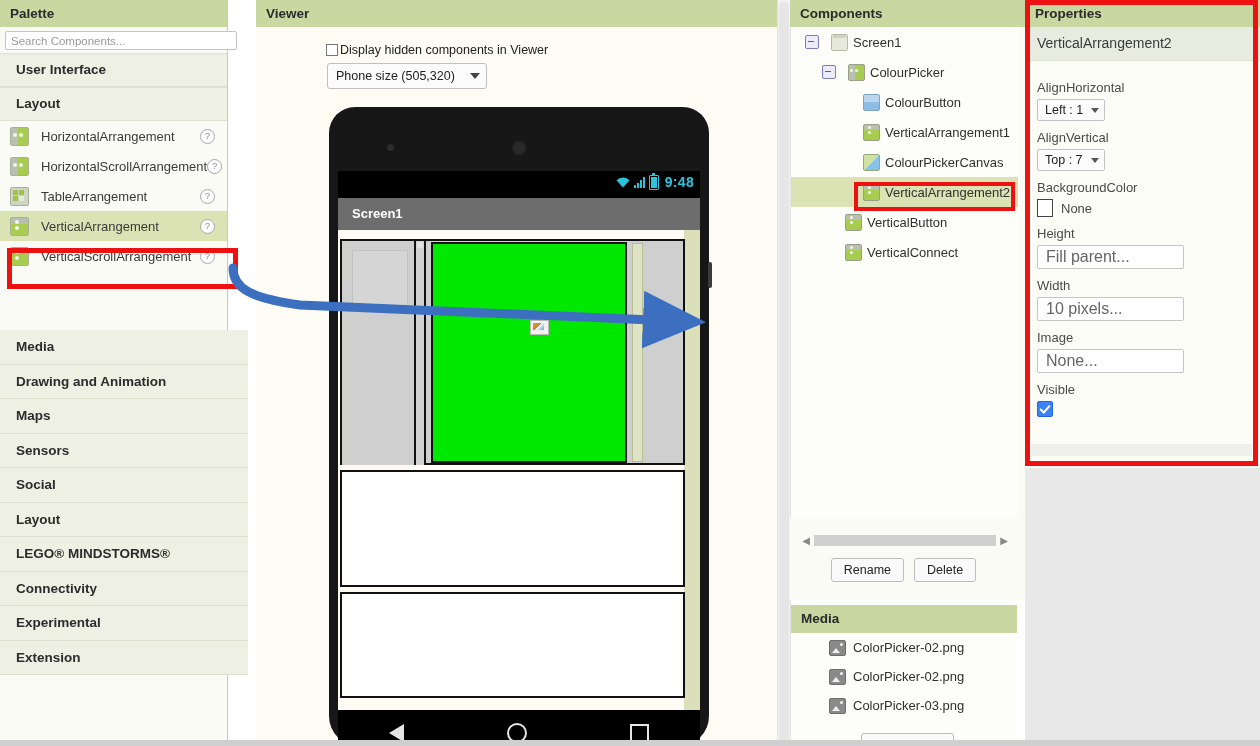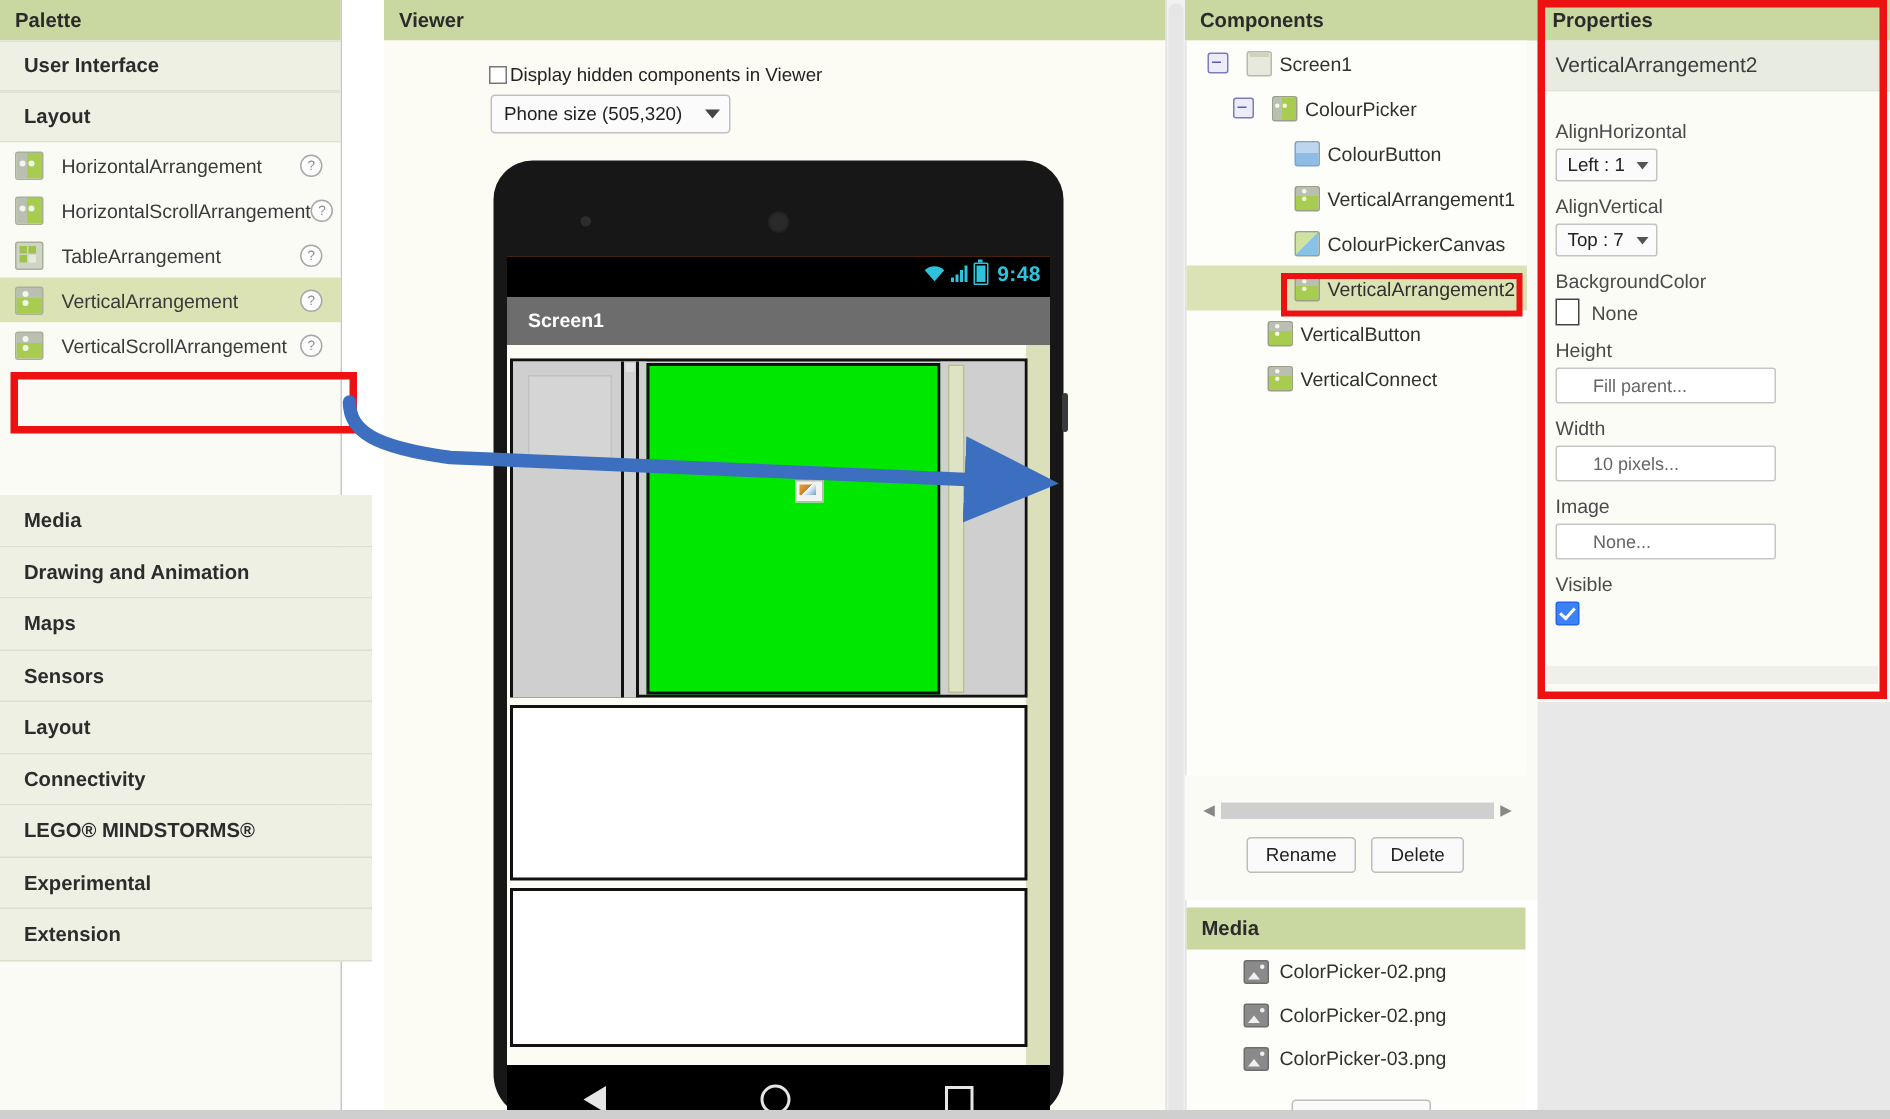--- a/index.html
+++ b/index.html
@@ -208,34 +208,37 @@
   .plabel{font-size:13px;color:#4a4a4a;margin:9px 0 4px 0;}
   .pselect{display:inline-flex;align-items:center;justify-content:space-between;
      min-width:62px;height:22px;background:#fbfbfb;border:1px solid #c3c3c3;border-radius:2px;
      font-size:12.5px;color:#222;padding:0 5px 0 7px;box-sizing:border-box;gap:8px;}
   .pcaret{width:0;height:0;border-left:4px solid transparent;border-right:4px solid transparent;
      border-top:5px solid #555;}
   .pcolor-row{display:flex;align-items:center;gap:8px;margin-top:3px;}
   .pswatch{width:14px;height:16px;background:#fff;border:1px solid #444;}
   .pcolor-txt{font-size:13px;color:#4a4a4a;}
   .ptext{width:147px;height:24px;background:#fff;border:1px solid #c6c6c6;border-radius:2px;
-     font-size:12px;color:#666;padding:0 0 0 24px;box-sizing:border-box;line-height:22px;}
+     font-size:16px;color:#666;padding:0 0 0 8px;box-sizing:border-box;line-height:22px;}
   .pcheck{width:14px;height:14px;background:#3b82f6;border:1px solid #2563eb;border-radius:2px;
      position:relative;margin-top:4px;}
   .pcheck:after{content:"";position:absolute;left:3.5px;top:1px;width:4px;height:8px;
      border:solid #fff;border-width:0 2px 2px 0;transform:rotate(42deg);}
   #prop-bottom-bar{position:absolute;left:6px;top:444px;width:221px;height:12px;background:#efefec;}
   #prop-below{position:absolute;left:1025px;top:468px;width:235px;height:278px;background:#e8e8e8;}
   #gray-bottom{position:absolute;left:0;top:740px;width:1260px;height:6px;background:#cfcfcf;}
 </style>
 </head>
 <body>
 
 <div class="panel" id="palette">
   <div class="sec-hdr" id="palette-header">Palette</div>
+  <div id="palette-search-wrap">
+    <input id="palette-search" type="text" placeholder="Search Components..." style="">
+  </div>
   <div class="pal-cat">User Interface</div>
   <div class="pal-cat">Layout</div>
 
   <div class="pal-item">
     <span class="pal-ico horiz"></span>
     <span class="pal-label">HorizontalArrangement</span>
     <span class="help-ico">?</span>
   </div>
   <div class="pal-item">
     <span class="pal-ico horiz"></span>
@@ -256,23 +259,24 @@
     <span class="pal-ico vert"></span>
     <span class="pal-label">VerticalScrollArrangement</span>
     <span class="help-ico">?</span>
   </div>
 
   <div id="palette-bottom-cats">
     <div class="pal-cat2">Media</div>
     <div class="pal-cat2">Drawing and Animation</div>
     <div class="pal-cat2">Maps</div>
     <div class="pal-cat2">Sensors</div>
+    <div class="pal-cat2">Social</div>
     <div class="pal-cat2">Layout</div>
+    <div class="pal-cat2">LEGO® MINDSTORMS®</div>
     <div class="pal-cat2">Connectivity</div>
-    <div class="pal-cat2">LEGO® MINDSTORMS®</div>
     <div class="pal-cat2">Experimental</div>
     <div class="pal-cat2">Extension</div>
   </div>
 </div>
 <div id="pal-redbox"></div>
 
 <div class="panel" id="viewer">
   <div class="sec-hdr" id="viewer-header">Viewer</div>
   <div id="viewer-body">
 

